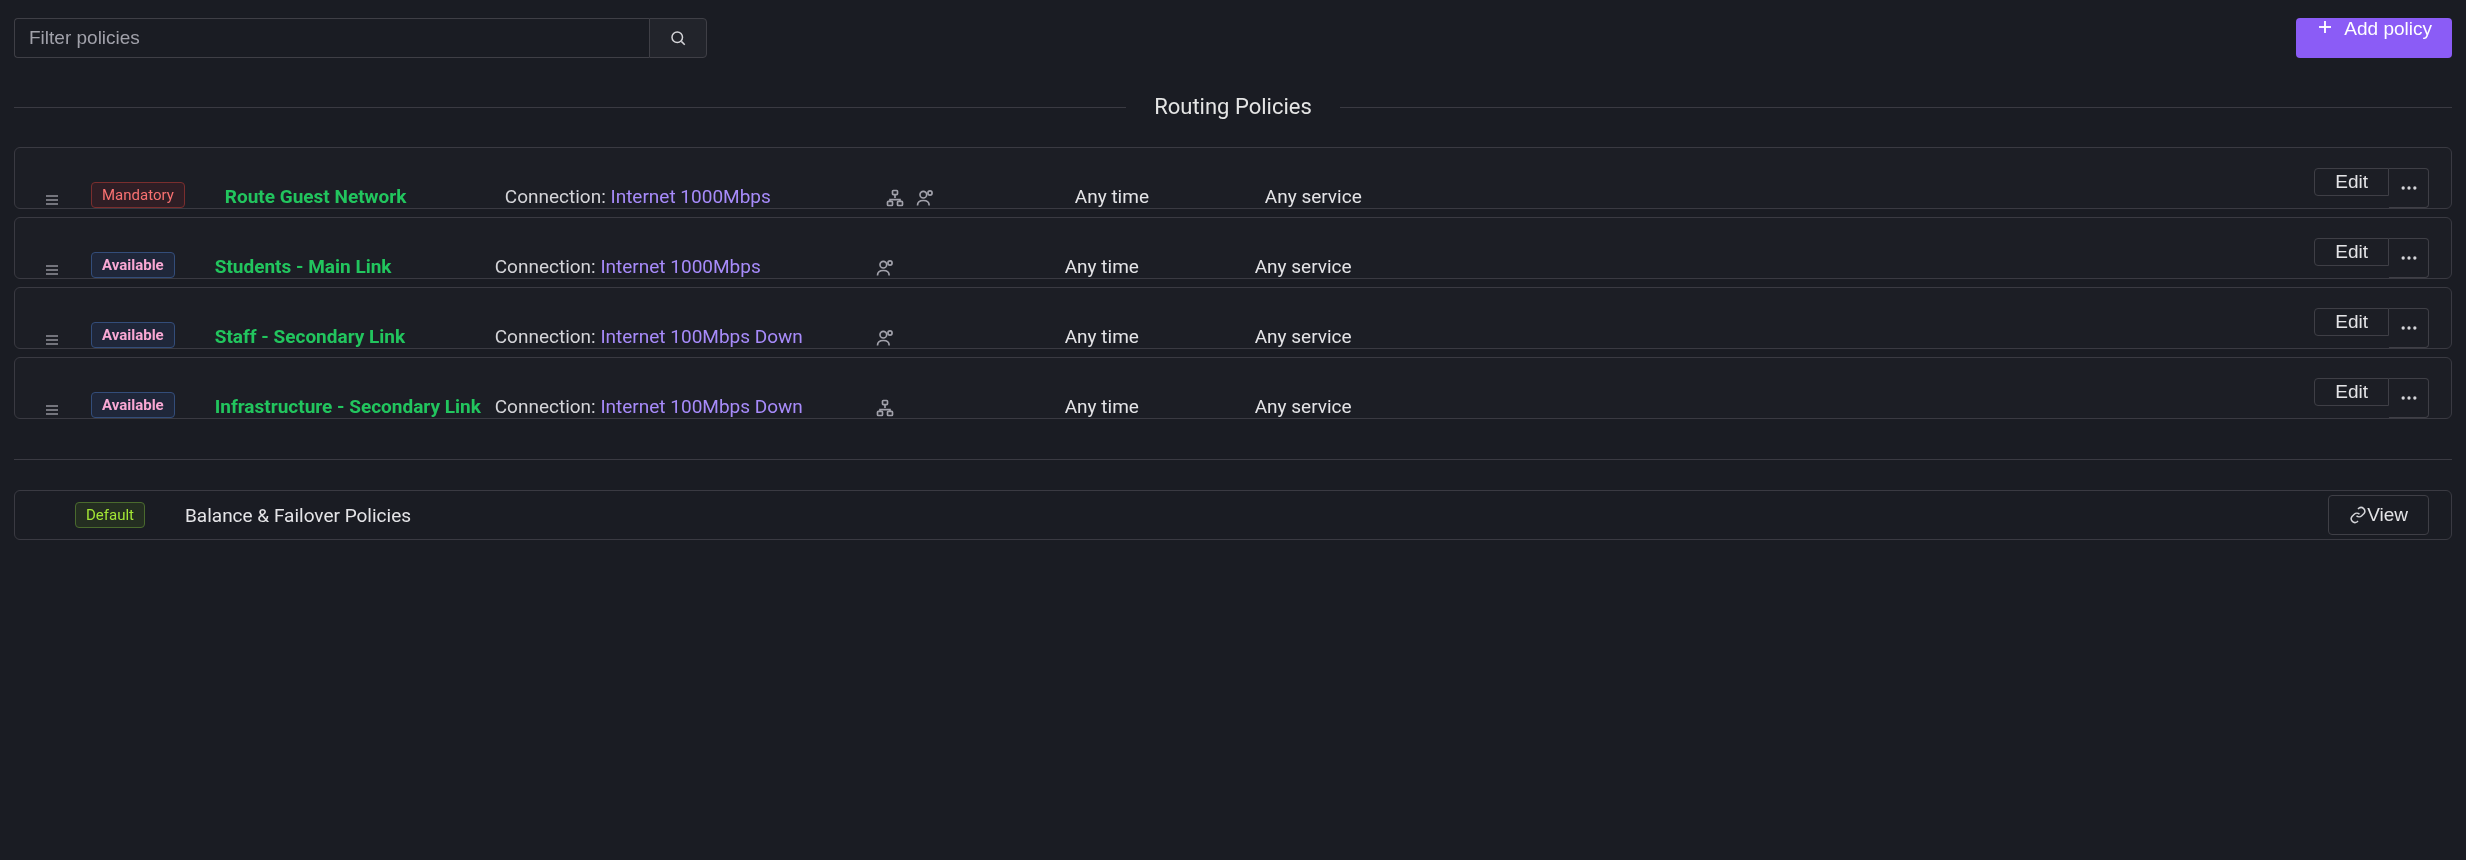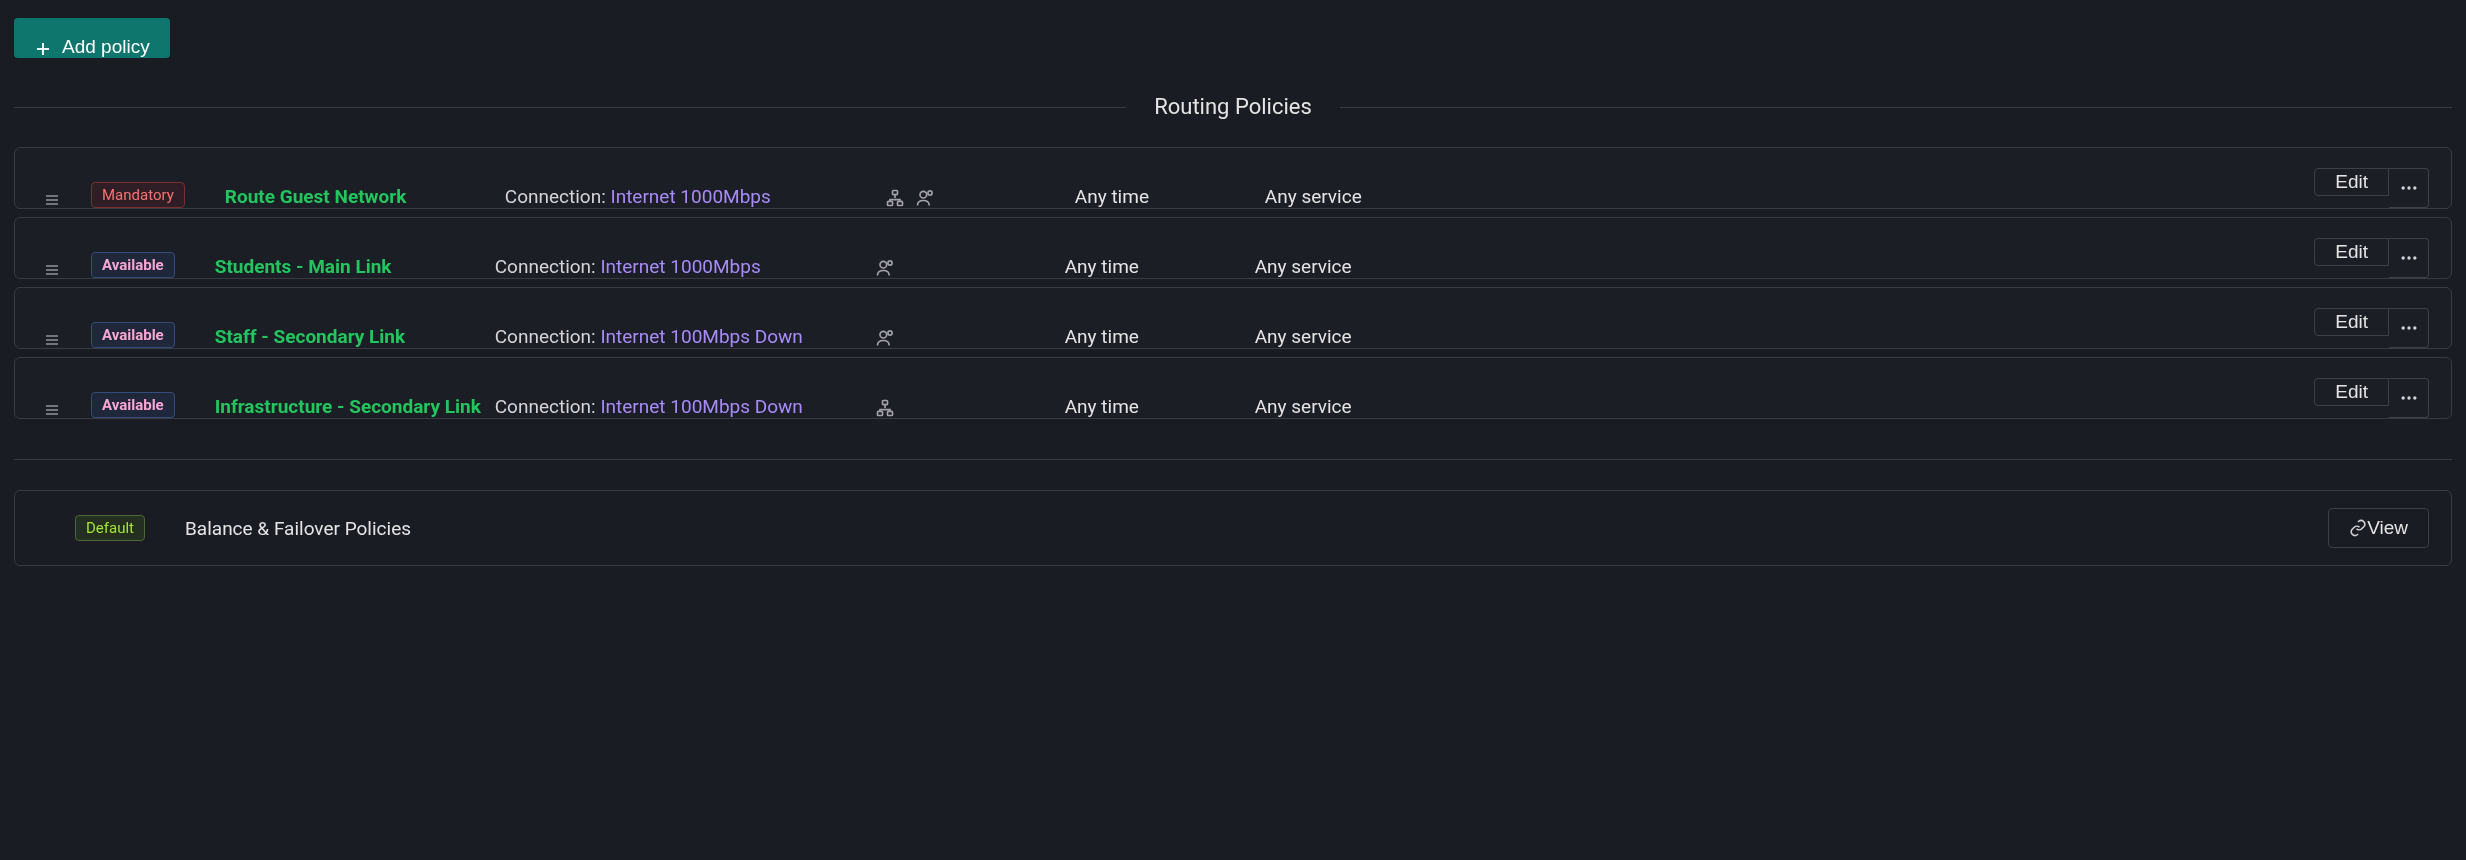--- a/index.html
+++ b/index.html
@@ -42,26 +42,26 @@
     background: rgba(255,255,255,0.04);
     display: flex;
     align-items: center;
     justify-content: center;
     cursor: pointer;
   }
   .add-btn {
     height: 40px;
     border: none;
     border-radius: 4px;
-    background: #0f766e;
+    background: #8b5cf6;
     color: #fff;
     font-size: 19px;
     padding: 0 20px;
     display: flex;
-    align-items: flex-end;
+    align-items: flex-start;
     gap: 10px;
     cursor: pointer;
   }
   .section-divider {
     position: relative;
     text-align: center;
     margin: 0 0 28px 0;
   }
   .section-divider::before {
     content: "";
@@ -201,30 +201,41 @@
   .hr-light {
     border: none;
     border-top: 1px solid #3a3a42;
     margin: 0 0 30px 0;
   }
   .failover-row {
     display: flex;
     align-items: center;
     border: 1px solid #3a3a42;
     border-radius: 6px;
-    height: 76px;
+    height: 50px;
     padding: 0 22px 0 36px;
   }
   .failover-name { color: #e4e4e7; }
   svg { display: block; }
 </style>
 </head>
 <body>
 
 <div class="top-bar">
+  <div class="search-group">
+    <input class="search-input" type="text" placeholder="Filter policies" style="">
+    <button class="search-btn">
+      <span>
+        <svg width="18" height="18" viewBox="0 0 24 24" fill="none" stroke="#d4d4d8" stroke-width="2">
+            <circle cx="11" cy="11" r="7"></circle>
+            <line x1="21" y1="21" x2="16.5" y2="16.5"></line>
+          </svg>
+      </span>
+    </button>
+  </div>
   <button class="add-btn">
     <span>
       <svg width="18" height="18" viewBox="0 0 24 24" fill="none" stroke="#fff" stroke-width="2.5">
           <line x1="12" y1="4" x2="12" y2="20"></line>
           <line x1="4" y1="12" x2="20" y2="12"></line>
         </svg>
     </span>
     <span>Add policy</span>
   </button>
 </div>

